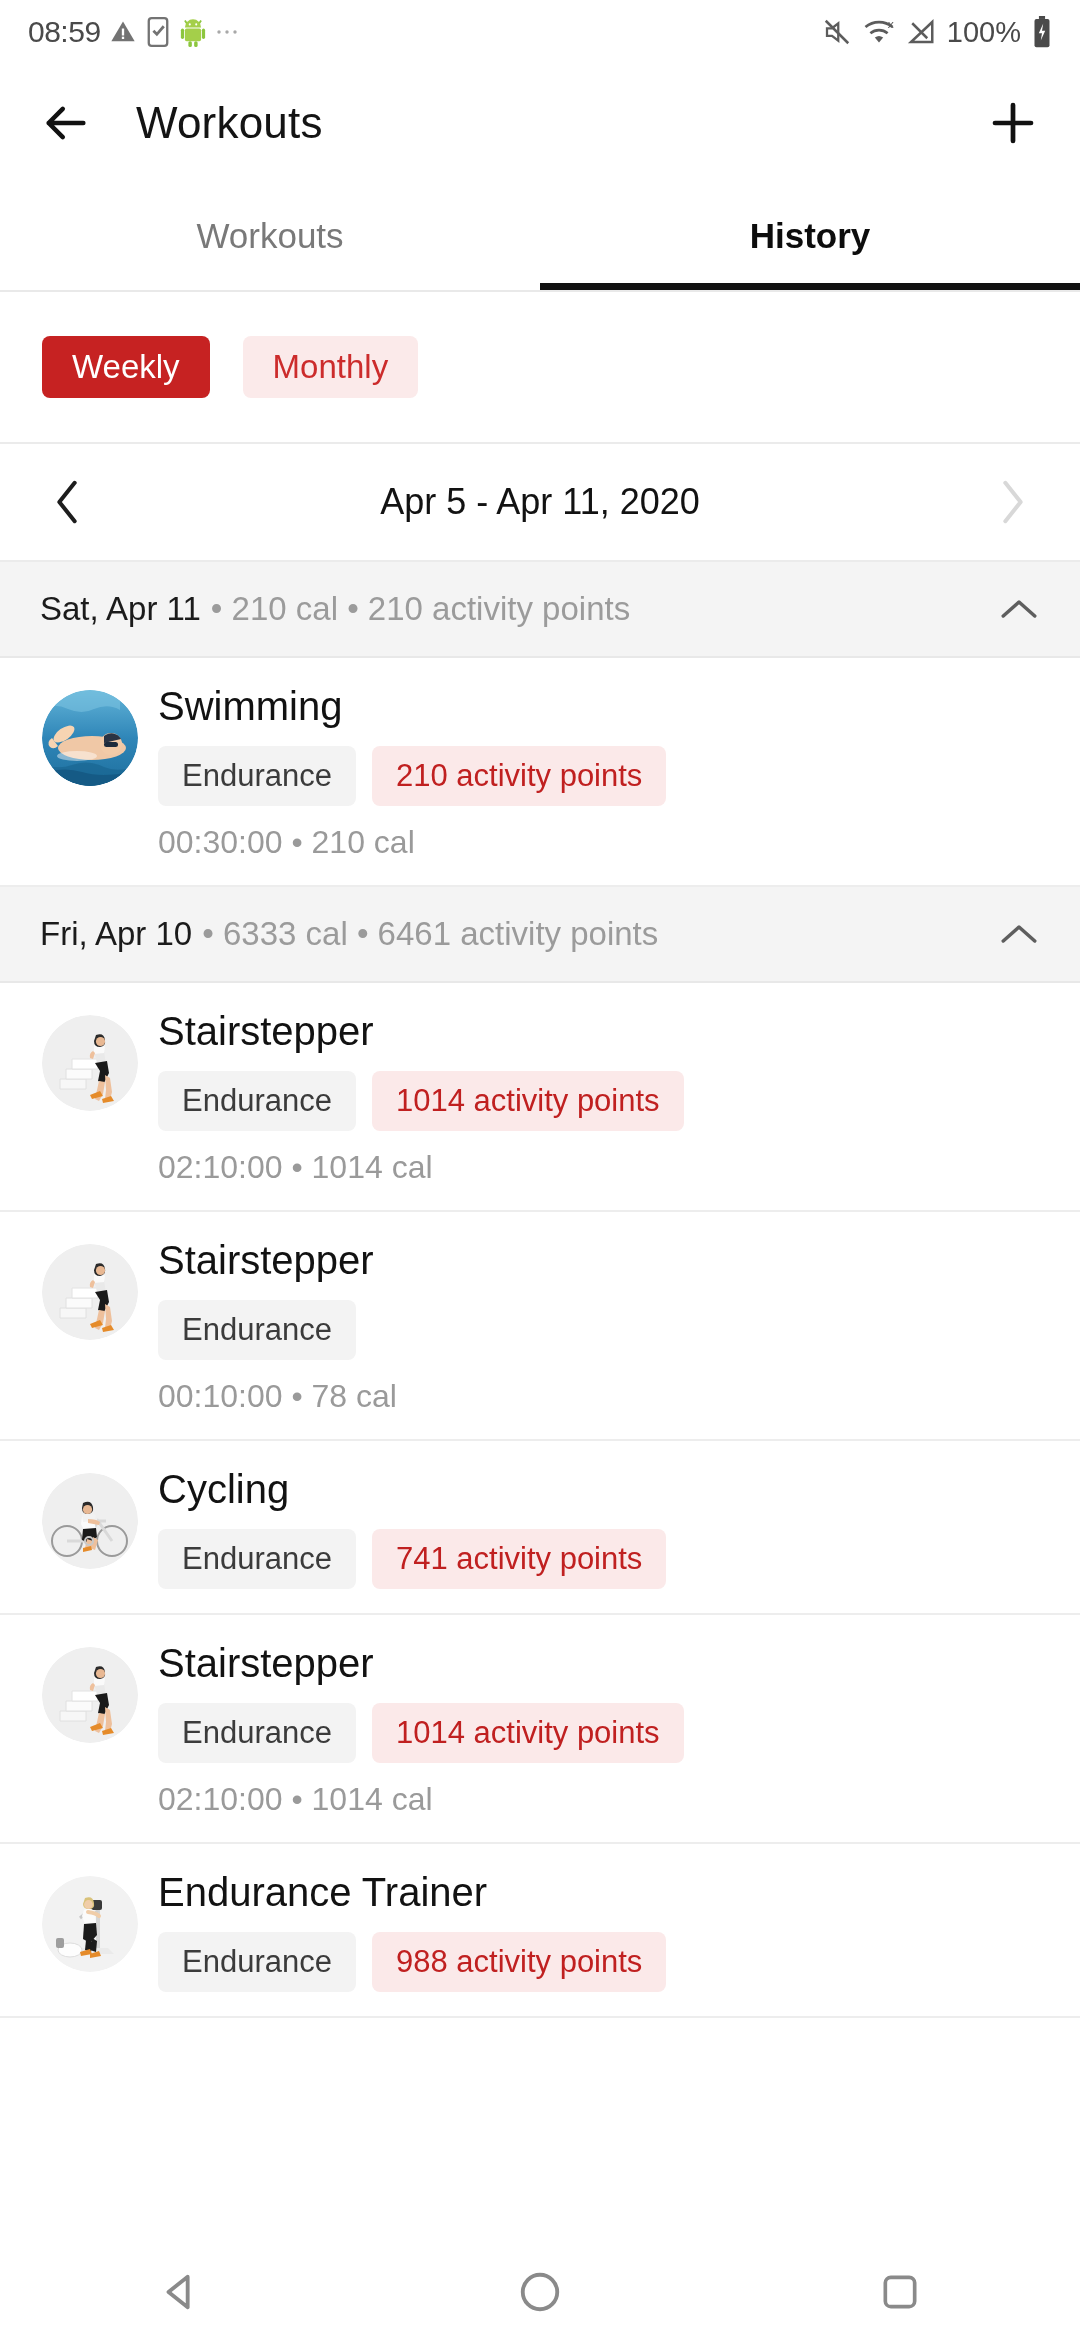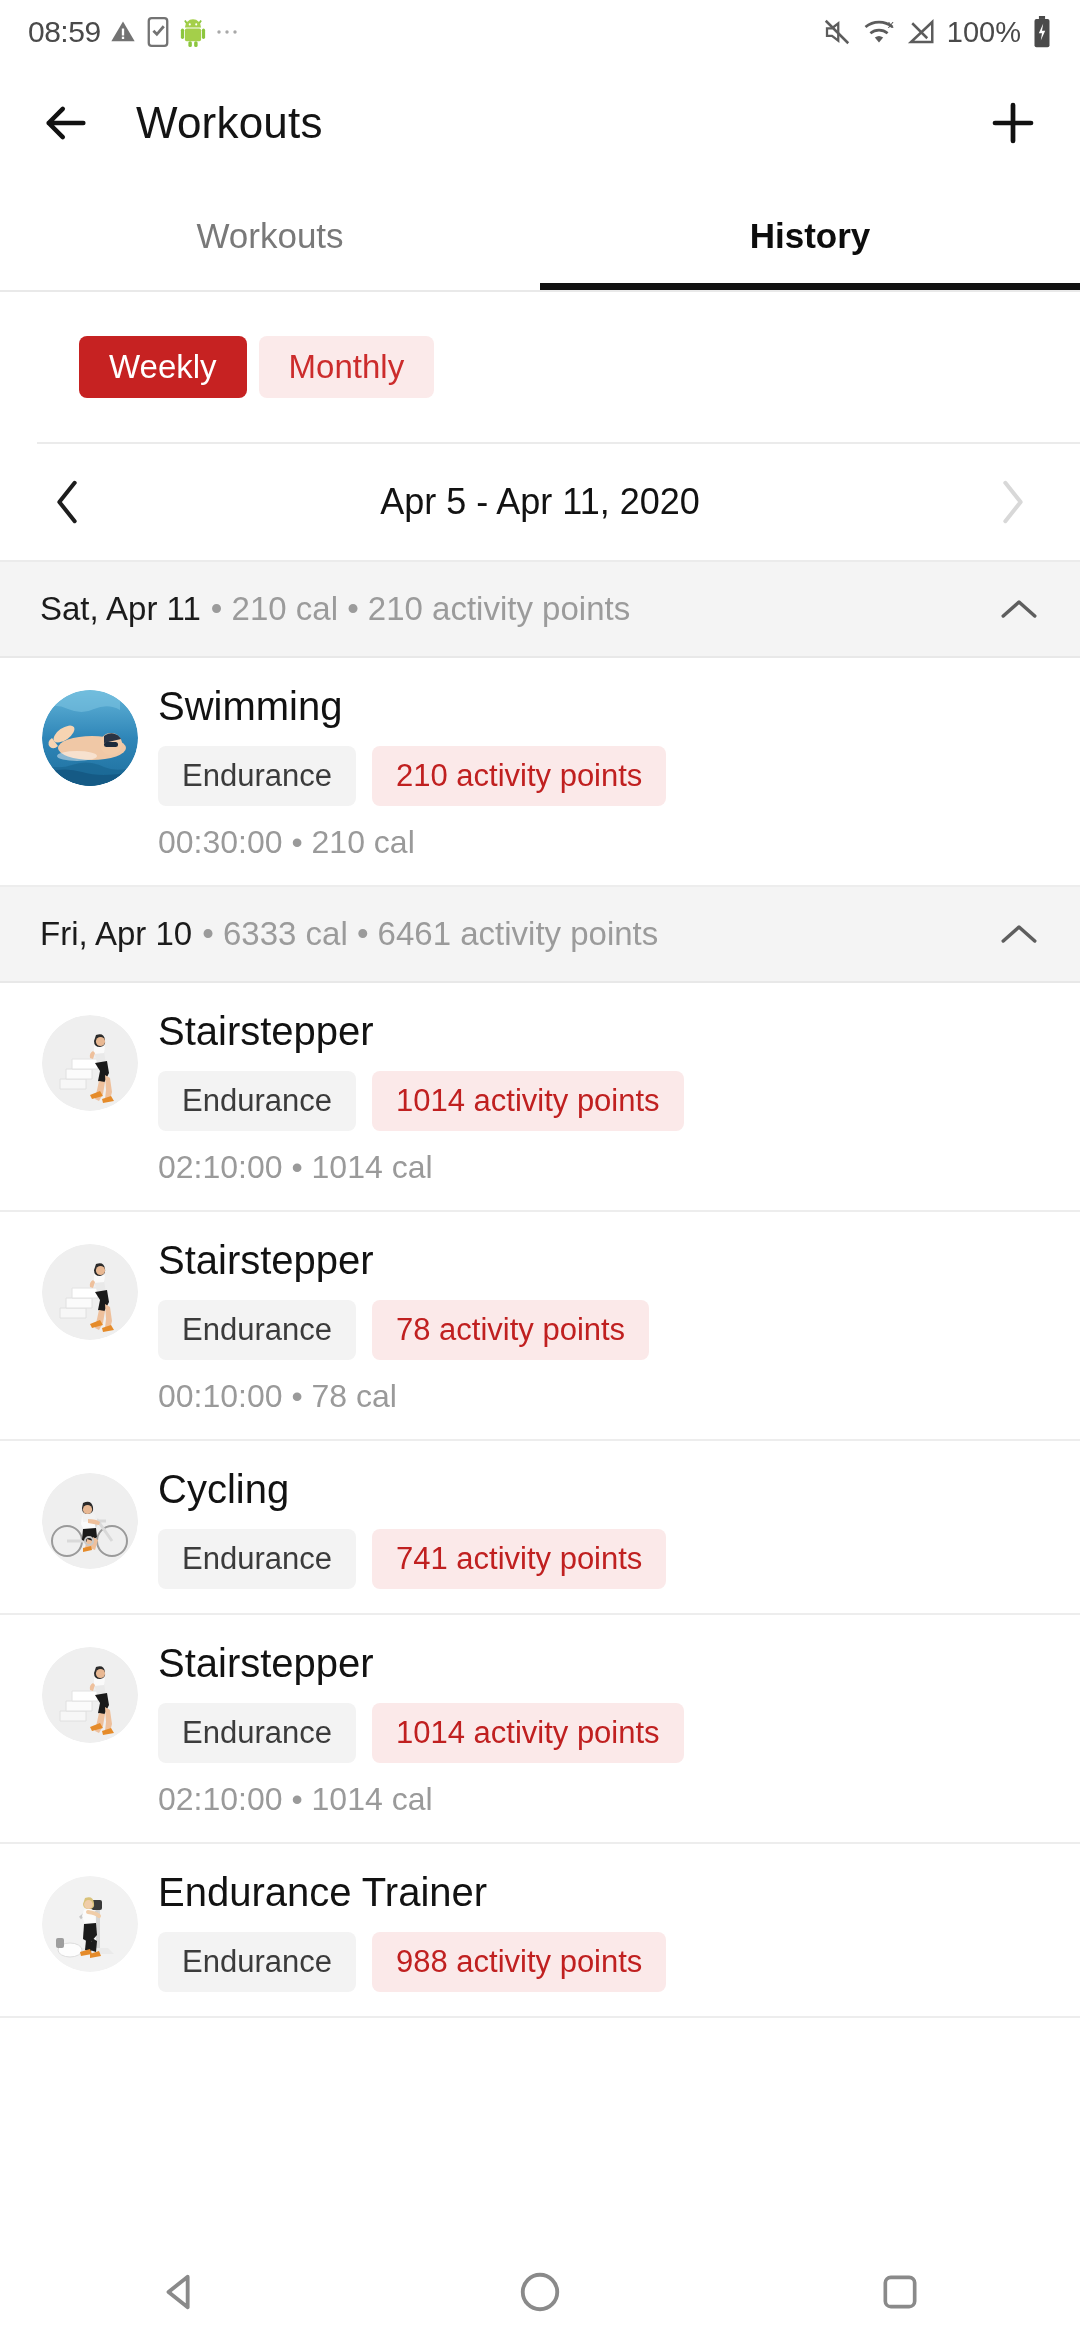--- a/index.html
+++ b/index.html
@@ -42,22 +42,22 @@
   .tab.inactive { color: #797979; }
   .tab.active { color: #0d0d0d; font-weight: bold; }
   .tab.active::after {
     content: ""; position: absolute; bottom: 0; left: 0; right: 0;
     height: 7px; background: #111;
   }
   .tabs-divider { height: 2px; background: #e9e9e9; width: 100%; }
 
   
   .period-row {
-    height: 152px; display: flex; align-items: center; padding: 0 42px; gap: 12px;
-    background: #fff; border-bottom: 2px solid #ebebeb; margin-left: 37px;
+    height: 152px; display: flex; align-items: center; padding: 0 42px; gap: 33px;
+    background: #fff; border-bottom: 2px solid #ebebeb;
   }
   .pchip {
     height: 62px; display: inline-flex; align-items: center; justify-content: center;
     padding: 0 30px; border-radius: 8px; font-size: 33px;
   }
   .pchip.sel { background: #c62222; color: #ffffff; }
   .pchip.unsel { background: #fbeaea; color: #cc2c2c; }
 
   
   .datenav {
@@ -337,21 +337,20 @@
           <path d="M48 80 l10 -4 3 5 -11 3 z" fill="#e58b2a"></path>
           <path d="M60 84 l9 -3 3 5 -11 2 z" fill="#e58b2a"></path>
           <path d="M51 36 q-4 2 -3 7 l3 1 2 -6 z" fill="#eec09c"></path>
         </g>
       </svg>
     </div>
     <div class="wbody">
       <div class="wtitle">Stairstepper</div>
       <div class="chips">
         <span class="chip cat">Endurance</span>
-        <span class="chip pts">78 activity points</span>
       </div>
       <div class="wsub">00:10:00 • 78 cal</div>
     </div>
   </div>
 
   <div class="wrow">
     <div class="avatar">
       <svg width="96" height="96" viewBox="0 0 96 96">
         <circle cx="48" cy="48" r="48" fill="#efefef"></circle>
         <g>

